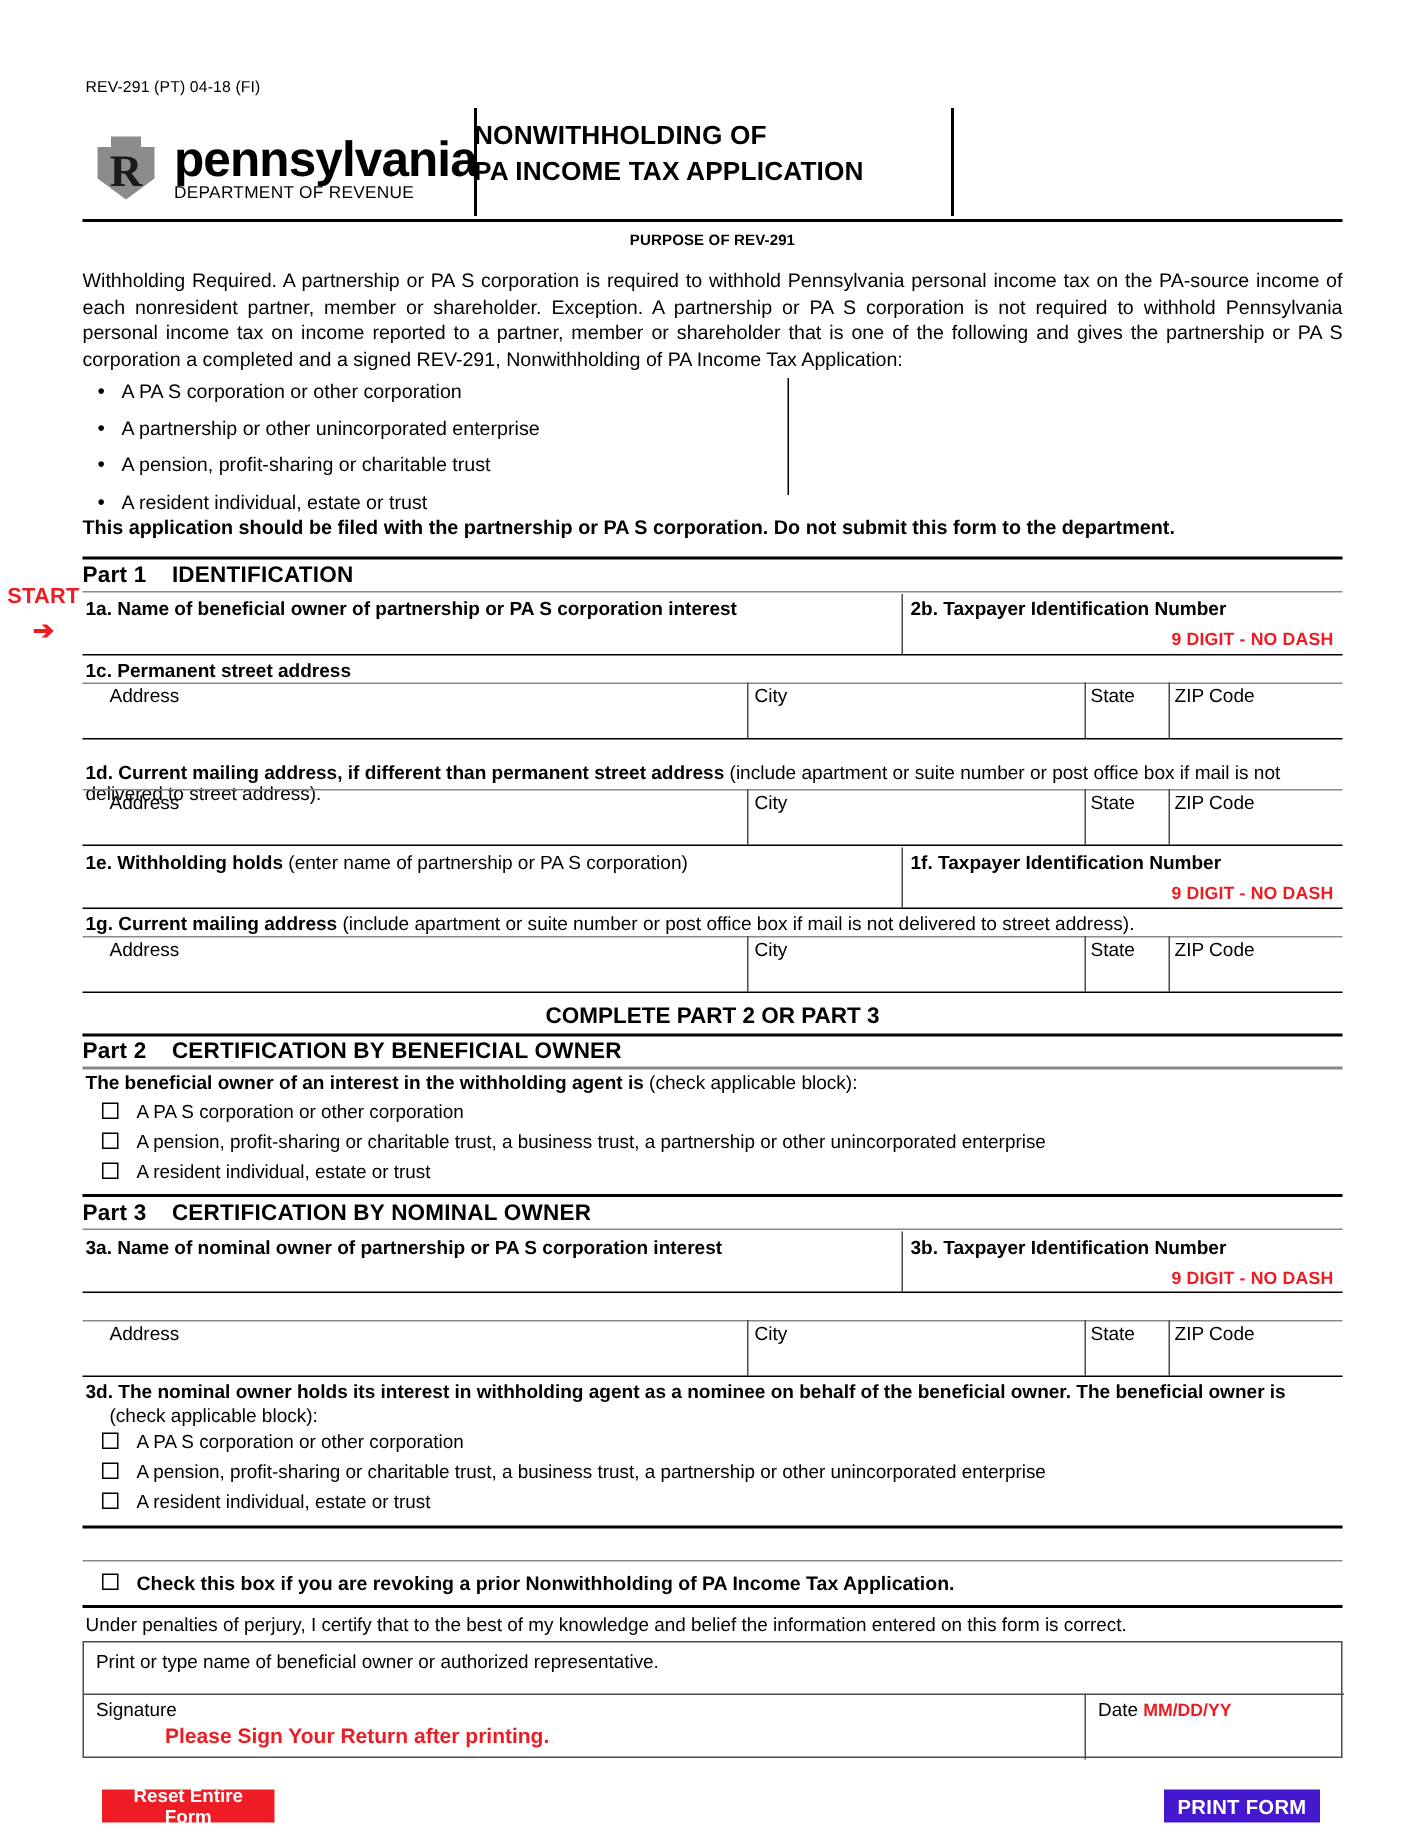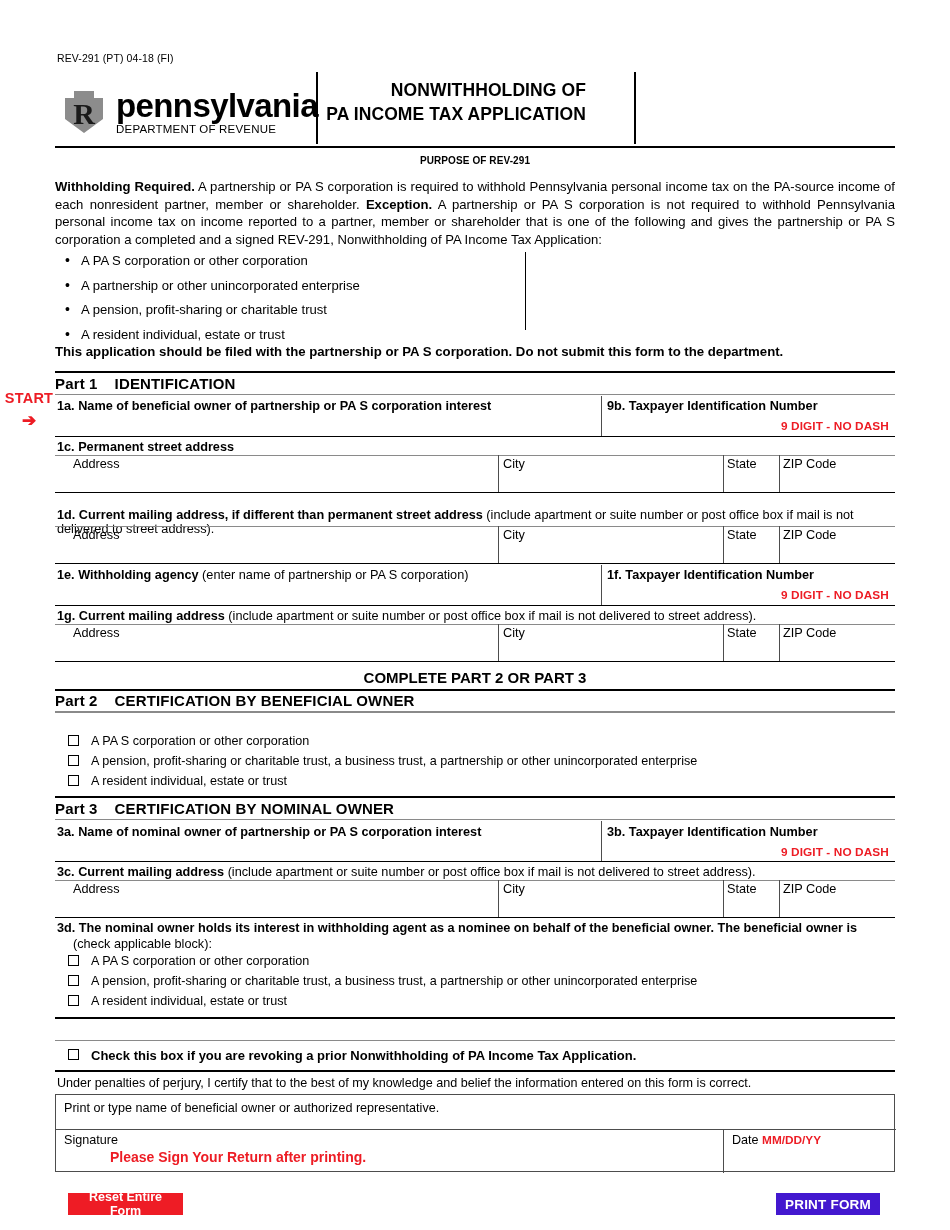--- a/index.html
+++ b/index.html
@@ -76,21 +76,21 @@
     font-size: 11.5px;
     letter-spacing: 0.2px;
     margin-top: 2px;
   }
 
   .header-title {
     position: absolute;
     left: 261px;
     width: 270px;
     top: 6px;
-    text-align: right;
+    text-align: left;
     font-size: 17.5px;
     font-weight: bold;
     line-height: 1.38;
     letter-spacing: 0.1px;
   }
   .hdr-bottom-rule {
     position: absolute;
     left: 55px; top: 146px;
     width: 840px;
     height: 2px;
@@ -108,21 +108,21 @@
     letter-spacing: 0.1px;
   }
   .purpose-body {
     position: absolute;
     left: 55px; top: 178px;
     width: 840px;
     font-size: 13.1px;
     line-height: 1.355;
     text-align: justify;
   }
-  .purpose-body b { font-weight: bold; margin-top: 34px; }
+  .purpose-body b { font-weight: normal; margin-top: 34px; }
 
   .bullets {
     position: absolute;
     left: 55px; top: 252px;
     width: 840px;
     height: 86px;
   }
   .bul-col {
     position: absolute;
     top: 0;
@@ -370,21 +370,21 @@
     <div class="start-arrow">➔</div>
   </div>
 
   <div class="rule thick" style="left:55px; top:371px; width:840px;"></div>
   <div class="part-bar" style="top:375px;">
     <span class="pnum">Part 1</span><span class="ptitle">IDENTIFICATION</span>
   </div>
   <div class="rule thin" style="left:55px; top:394px; width:840px;"></div>
 
   <div class="fld-label" style="left:57px; top:399px;">1a. Name of beneficial owner of partnership or PA S corporation interest</div>
-  <div class="fld-label" style="left:607px; top:399px;">9b. Taxpayer Identification Number</div>
+  <div class="fld-label" style="left:607px; top:399px;">2b. Taxpayer Identification Number</div>
   <div class="red-note" style="left:781px; top:419px;">9 DIGIT - NO DASH</div>
   <div class="box-v" style="left:601px; top:396px; height:40px;"></div>
   <div class="rule mid" style="left:55px; top:436px; width:840px;"></div>
 
   <div class="fld-label" style="left:57px; top:440px;">1c. Permanent street address</div>
   <div class="rule thin" style="left:55px; top:455px; width:840px;"></div>
   <div class="sub-label" style="left:73px; top:457px;">Address</div>
   <div class="sub-label" style="left:503px; top:457px;">City</div>
   <div class="sub-label" style="left:727px; top:457px;">State</div>
   <div class="sub-label" style="left:783px; top:457px;">ZIP Code</div>
@@ -400,21 +400,21 @@
   <div class="sub-label" style="left:73px; top:528px;">Address</div>
   <div class="sub-label" style="left:503px; top:528px;">City</div>
   <div class="sub-label" style="left:727px; top:528px;">State</div>
   <div class="sub-label" style="left:783px; top:528px;">ZIP Code</div>
   <div class="box-v" style="left:498px; top:526px; height:37px;"></div>
   <div class="box-v" style="left:723px; top:526px; height:37px;"></div>
   <div class="box-v" style="left:779px; top:526px; height:37px;"></div>
   <div class="rule mid" style="left:55px; top:563px; width:840px;"></div>
 
   <div class="fld-label" style="left:57px; top:568px;">
-    <span>1e. Withholding agency</span><span class="norm"> (enter name of partnership or PA S corporation)</span>
+    <span>1e. Withholding holds</span><span class="norm"> (enter name of partnership or PA S corporation)</span>
   </div>
   <div class="fld-label" style="left:607px; top:568px;">1f. Taxpayer Identification Number</div>
   <div class="red-note" style="left:781px; top:588px;">9 DIGIT - NO DASH</div>
   <div class="box-v" style="left:601px; top:565px; height:40px;"></div>
   <div class="rule mid" style="left:55px; top:605px; width:840px;"></div>
 
   <div class="fld-label" style="left:57px; top:609px;">
     <span>1g. Current mailing address</span><span class="norm"> (include apartment or suite number or post office box if mail is not delivered to street address).</span>
   </div>
   <div class="rule thin" style="left:55px; top:624px; width:840px;"></div>
@@ -428,20 +428,23 @@
   <div class="rule mid" style="left:55px; top:661px; width:840px;"></div>
 
   <div class="center-head" style="top:669px;">COMPLETE PART 2 OR PART 3</div>
 
   <div class="rule thick" style="left:55px; top:689px; width:840px;"></div>
   <div class="part-bar" style="top:692px;">
     <span class="pnum">Part 2</span><span class="ptitle">CERTIFICATION BY BENEFICIAL OWNER</span>
   </div>
   <div class="rule thin" style="left:55px; top:711px; width:840px; background:#8a8a8a; height:2px;"></div>
 
+  <div class="fld-label" style="left:57px; top:715px;">
+    <span>The beneficial owner of an interest in the withholding agent is</span><span class="norm"> (check applicable block):</span>
+  </div>
 
   <div class="cbox" style="left:68px; top:735px;"></div>
   <div class="checkline" style="left:91px; top:734px;">A PA S corporation or other corporation</div>
 
   <div class="cbox" style="left:68px; top:755px;"></div>
   <div class="checkline" style="left:91px; top:754px;">A pension, profit-sharing or charitable trust, a business trust, a partnership or other unincorporated enterprise</div>
 
   <div class="cbox" style="left:68px; top:775px;"></div>
   <div class="checkline" style="left:91px; top:774px;">A resident individual, estate or trust</div>
 
@@ -450,23 +453,20 @@
     <span class="pnum">Part 3</span><span class="ptitle">CERTIFICATION BY NOMINAL OWNER</span>
   </div>
   <div class="rule thin" style="left:55px; top:819px; width:840px;"></div>
 
   <div class="fld-label" style="left:57px; top:825px;">3a. Name of nominal owner of partnership or PA S corporation interest</div>
   <div class="fld-label" style="left:607px; top:825px;">3b. Taxpayer Identification Number</div>
   <div class="red-note" style="left:781px; top:845px;">9 DIGIT - NO DASH</div>
   <div class="box-v" style="left:601px; top:821px; height:40px;"></div>
   <div class="rule mid" style="left:55px; top:861px; width:840px;"></div>
 
-  <div class="fld-label" style="left:57px; top:865px;">
-    <span>3c. Current mailing address</span><span class="norm"> (include apartment or suite number or post office box if mail is not delivered to street address).</span>
-  </div>
   <div class="rule thin" style="left:55px; top:880px; width:840px;"></div>
   <div class="sub-label" style="left:73px; top:882px;">Address</div>
   <div class="sub-label" style="left:503px; top:882px;">City</div>
   <div class="sub-label" style="left:727px; top:882px;">State</div>
   <div class="sub-label" style="left:783px; top:882px;">ZIP Code</div>
   <div class="box-v" style="left:498px; top:880px; height:37px;"></div>
   <div class="box-v" style="left:723px; top:880px; height:37px;"></div>
   <div class="box-v" style="left:779px; top:880px; height:37px;"></div>
   <div class="rule mid" style="left:55px; top:917px; width:840px;"></div>
 

